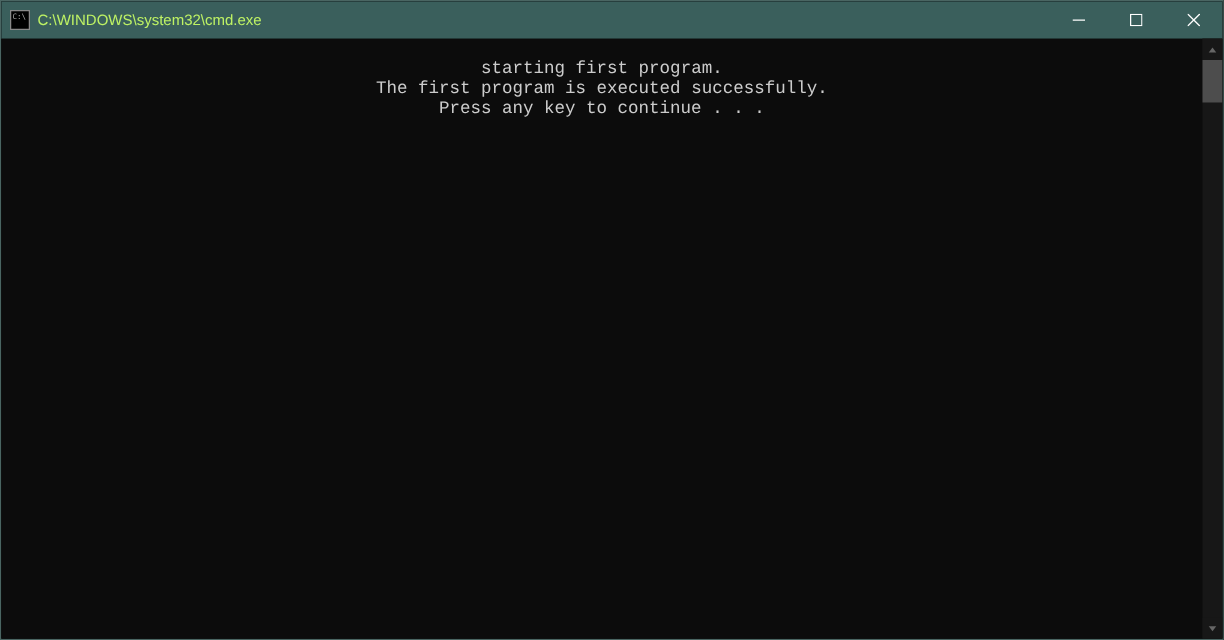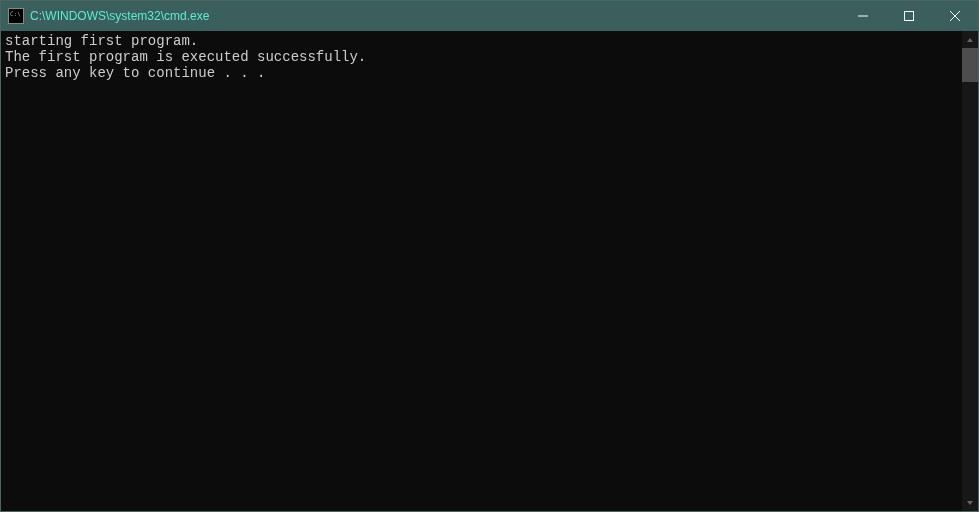--- a/index.html
+++ b/index.html
@@ -13,21 +13,21 @@
       background: #000;
       font-family: 'Segoe UI', Tahoma, sans-serif;
       overflow: hidden;
       border: 1px solid #4a6562;
     }
     .titlebar {
       height: 30px;
       background: #3a5f5c;
       display: flex;
       align-items: center;
-      color: #5eead4;
+      color: #bef264;
       font-size: 12px;
     }
     .titlebar-icon {
       width: 16px;
       height: 16px;
       margin-left: 7px;
       margin-right: 6px;
       background: #000;
       border: 1px solid #888;
       display: flex;
@@ -67,26 +67,27 @@
     }
     .terminal-area {
       position: relative;
       width: 100%;
       height: calc(100% - 30px);
       background: #0c0c0c;
       display: flex;
     }
     .terminal-content {
       flex: 1;
-      padding: 2px 4px;
+      padding: 16px 4px;
       font-family: 'Consolas', 'Courier New', monospace;
       font-size: 14px;
       line-height: 16px;
       color: #cccccc;
       white-space: pre;
+      text-align: center;
     }
     .scrollbar {
       width: 16px;
       height: 100%;
       background: #171717;
       position: relative;
     }
     .scroll-arrow {
       width: 16px;
       height: 17px;

